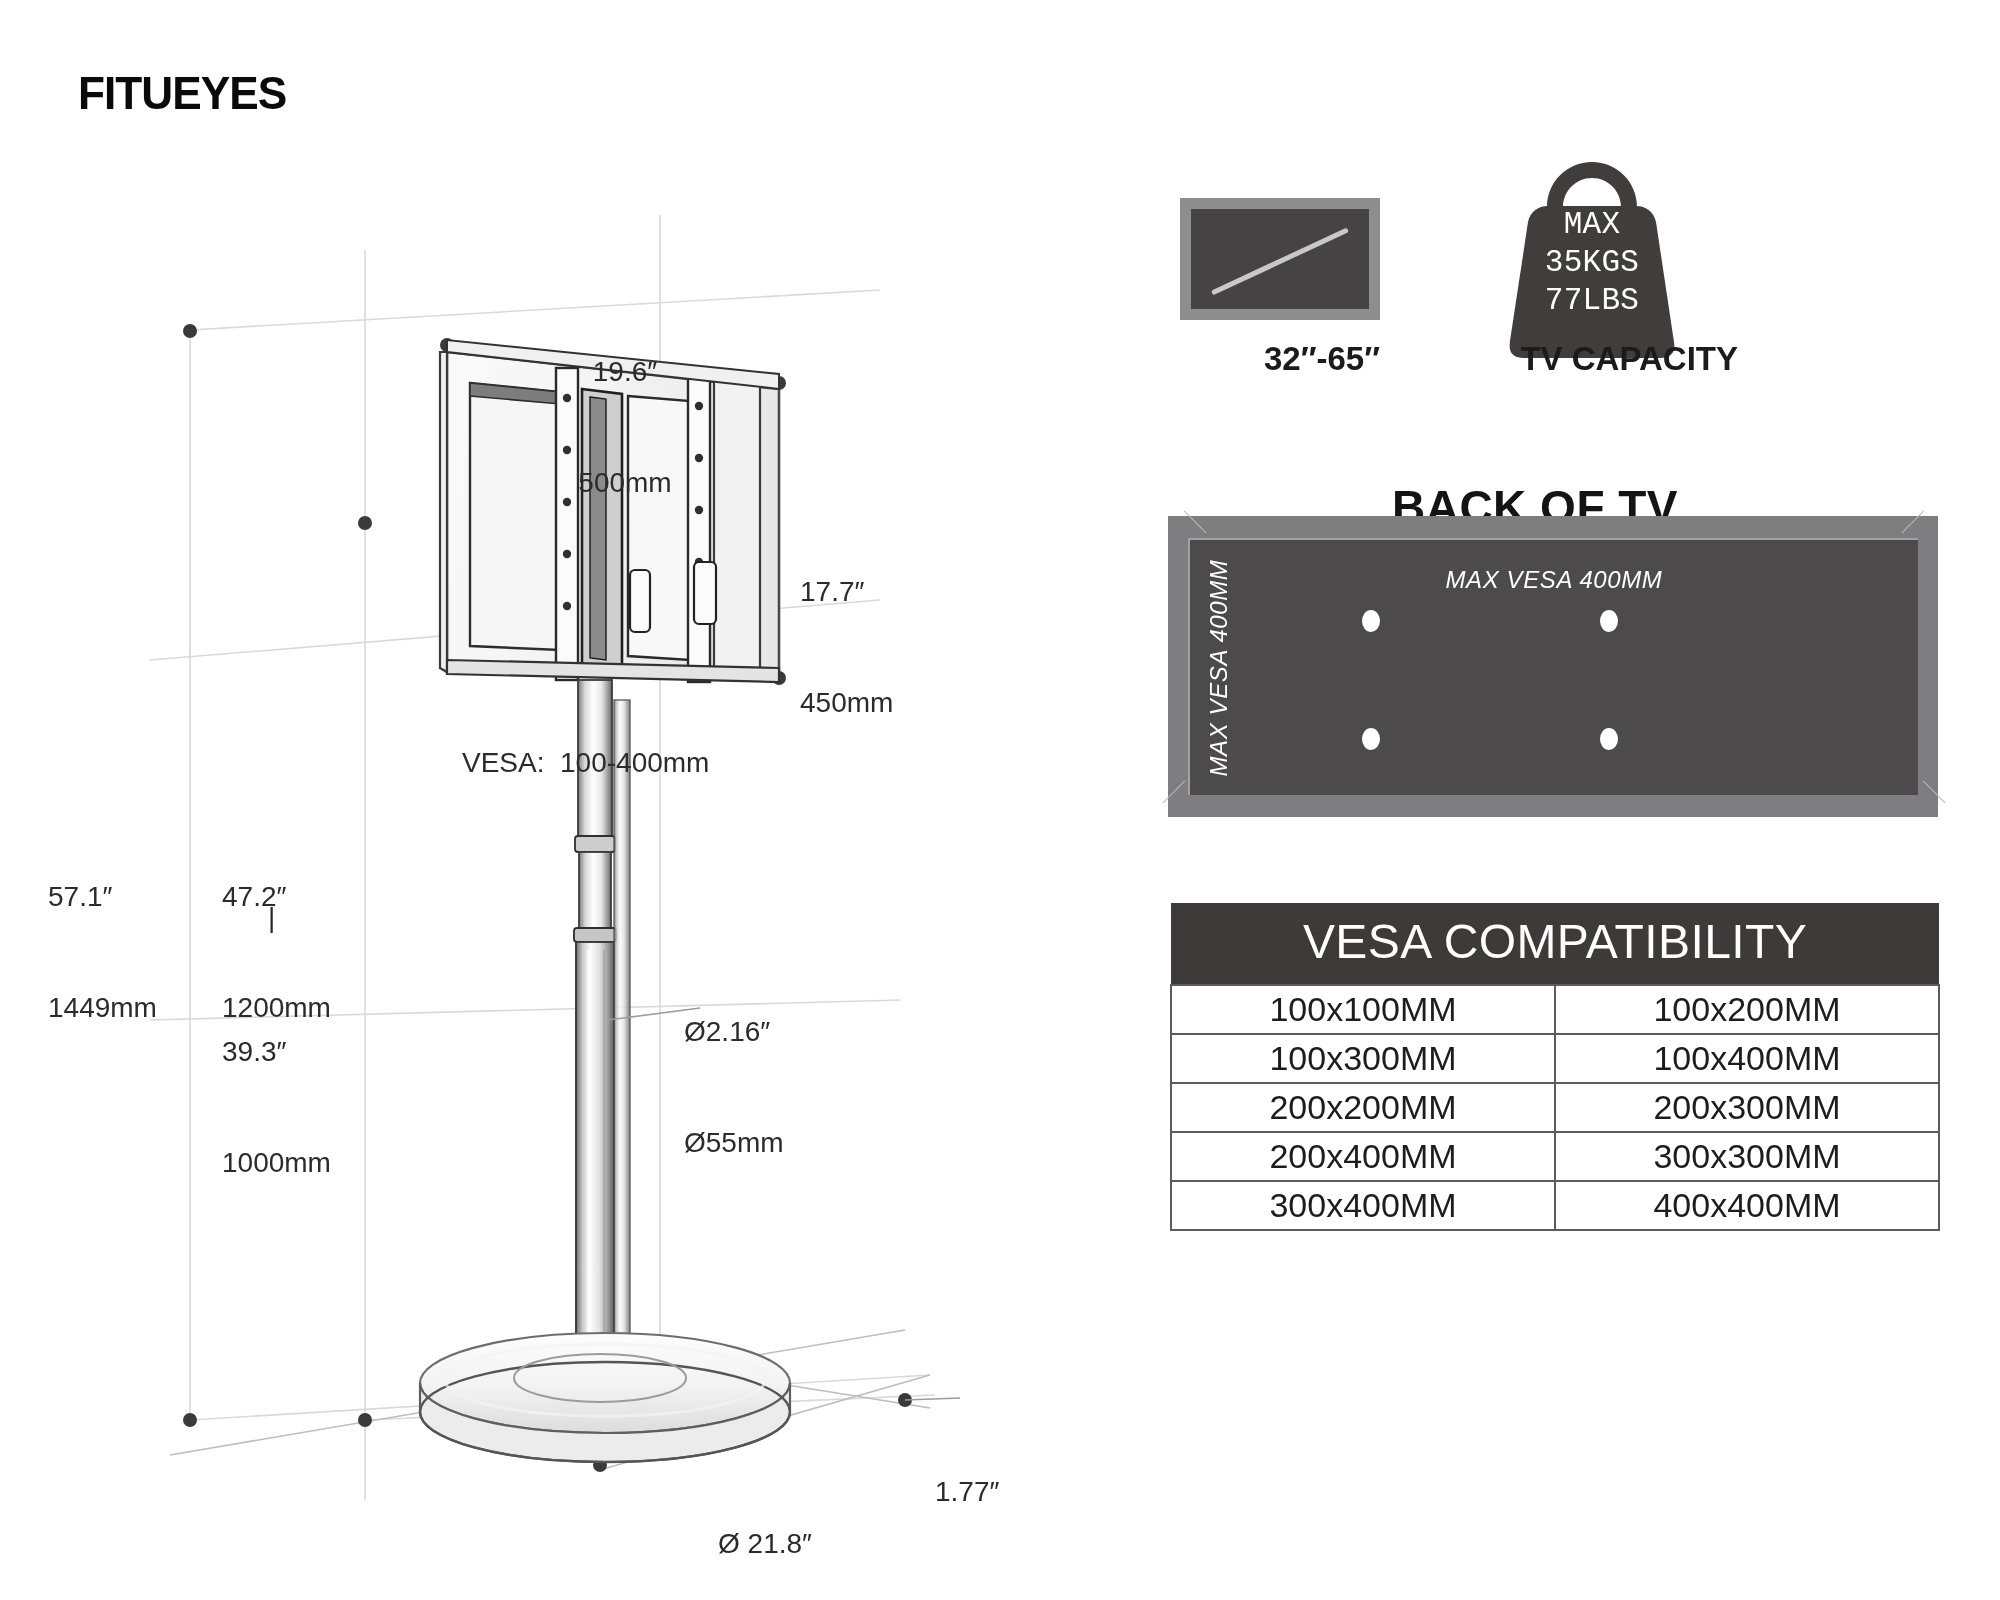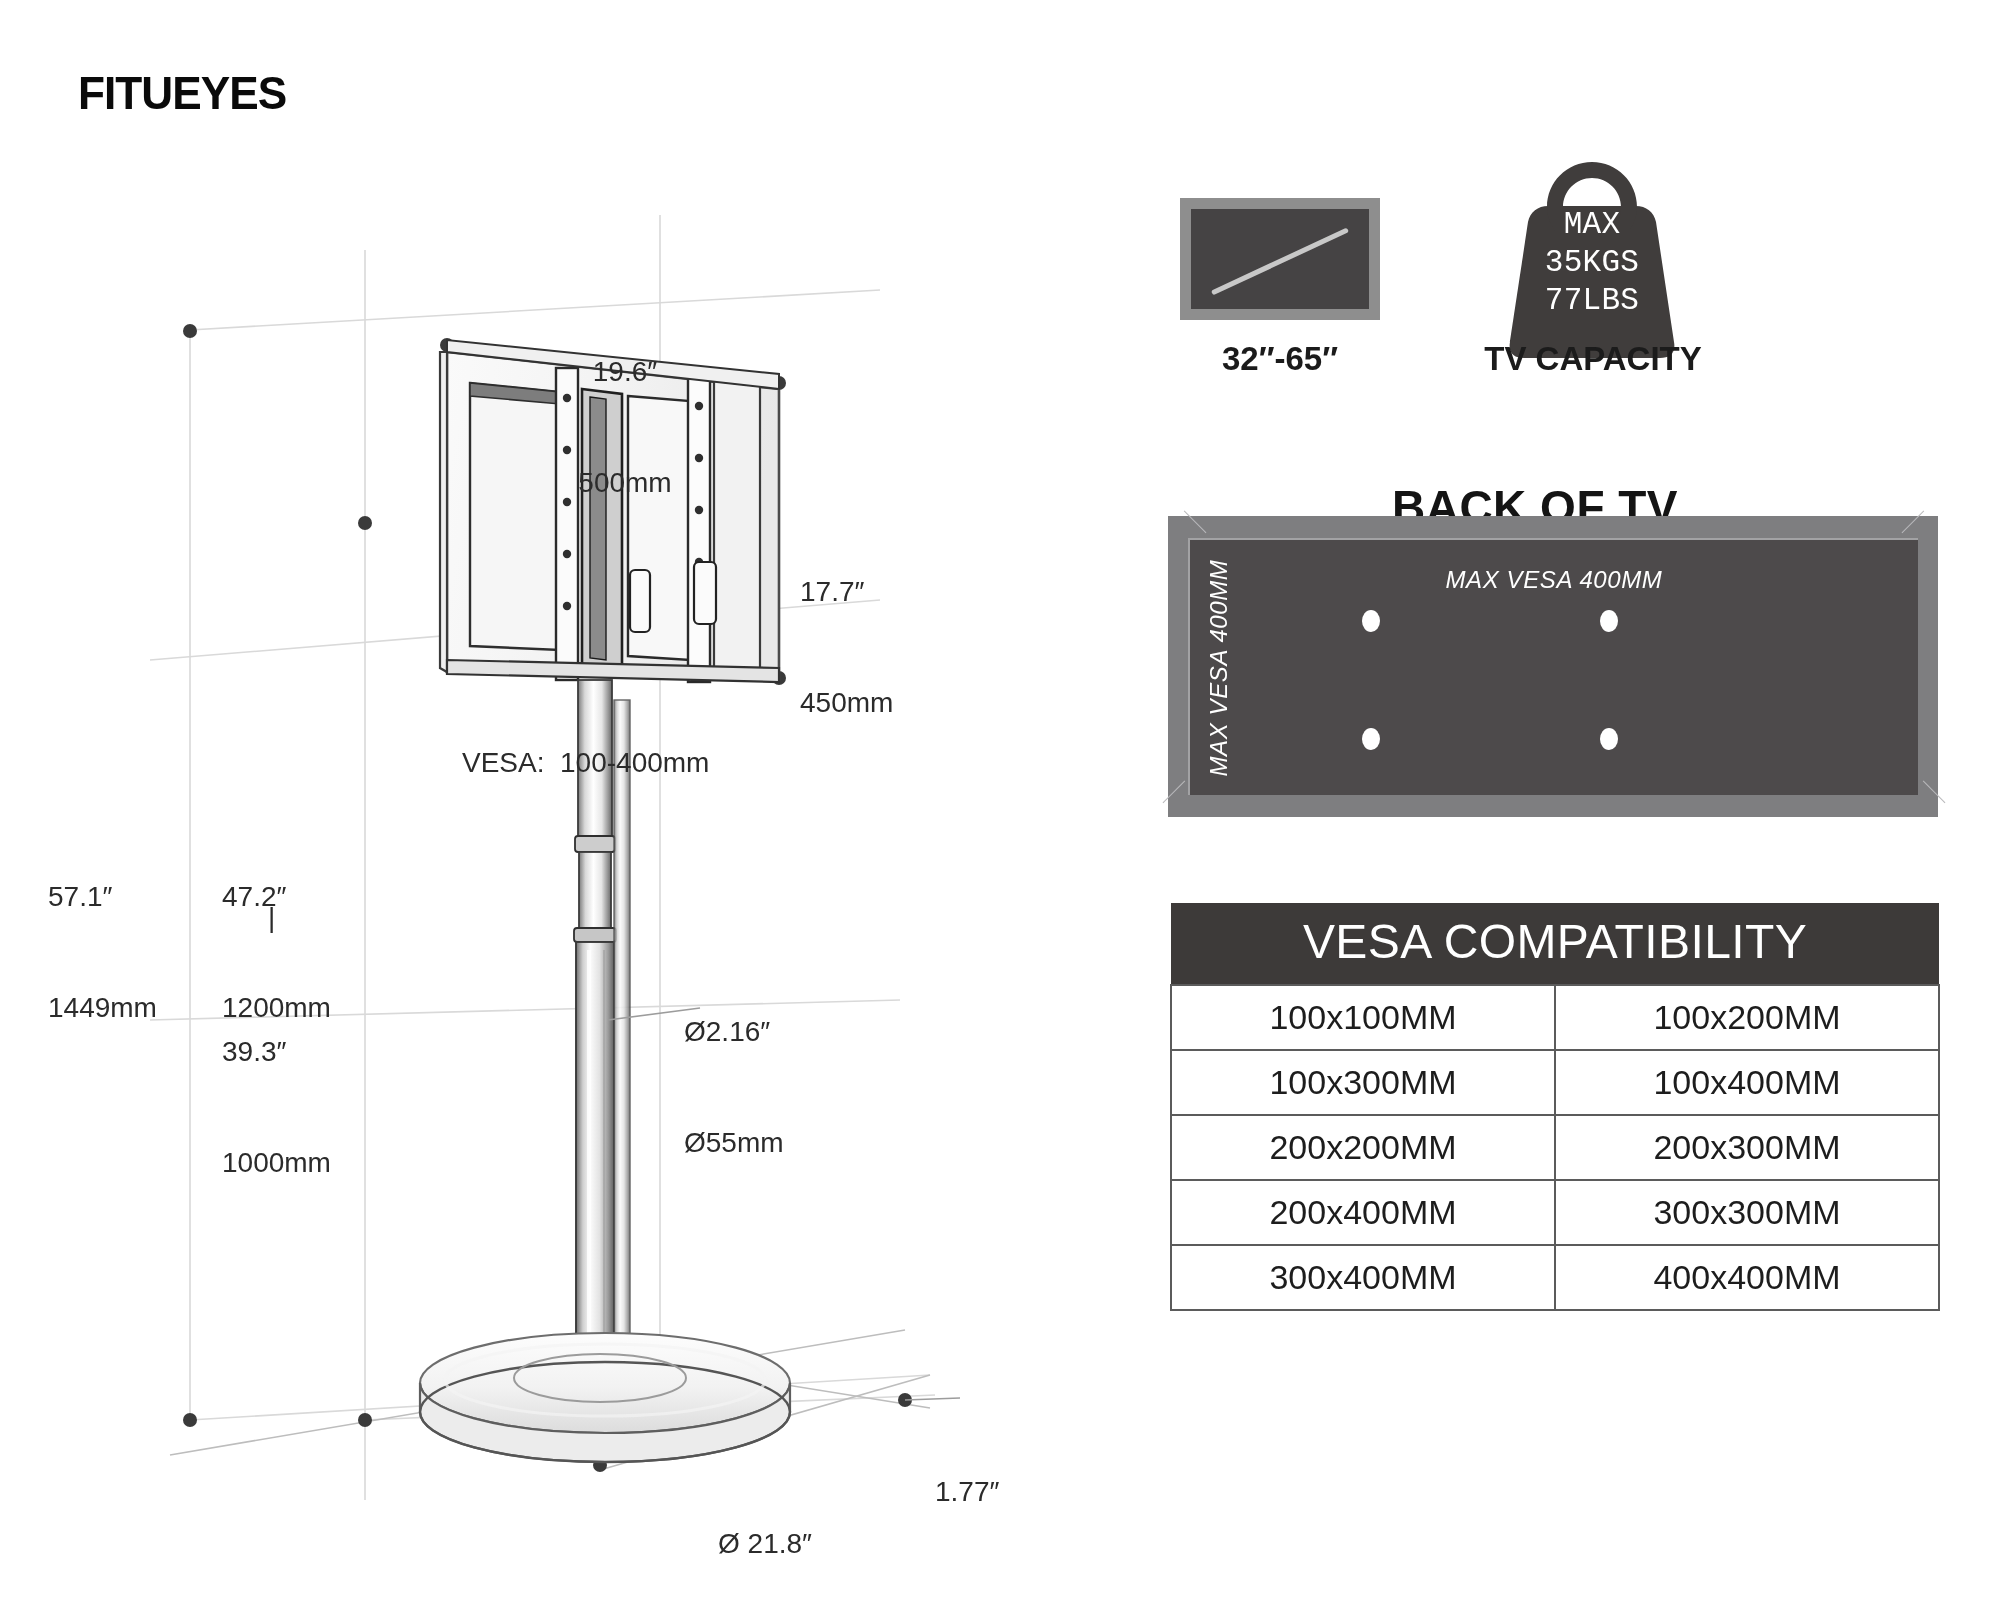--- a/index.html
+++ b/index.html
@@ -36,21 +36,21 @@
   .tv-icon-wrap { position: absolute; left: 40px; top: 18px; }
   .tv-icon { width: 200px; height: 122px; background: #8e8e8e; padding: 11px; }
   .tv-icon-screen { width: 100%; height: 100%; background: #454344; position: relative; overflow: hidden; }
   .tv-diag {
     position: absolute; left: 8%; top: 50%; width: 84%; height: 5px;
     background: #c8c8c8; transform-origin: center;
     transform: rotate(-25deg);
     border-radius: 3px;
   }
   .icon-caption {
-    position: absolute; text-align: center; font-size: 33px; font-weight: 700;
+    position: absolute; text-align: right; font-size: 33px; font-weight: 700;
     color: #1b1b1b; white-space: nowrap;
   }
 
   .weight-wrap { position: absolute; left: 330px; top: -20px; width: 300px; height: 230px; font-family: Liberation Mono, monospace; }
   .weight-text {
     position: absolute; left: 0; top: 46px; width: 244px;
     text-align: center; color: #ffffff; font-size: 31px;
     line-height: 1.23; font-weight: 400; letter-spacing: 0.3px;
   }
 
@@ -109,21 +109,21 @@
     border-collapse: collapse;
   }
   .vesa-table .hdr td {
     background: #3d3a39; color: #ffffff;
     font-size: 48px; font-weight: 400; text-align: center;
     padding: 11px 0 15px; letter-spacing: 0.4px;
   }
   .vesa-table td.cell {
     border: 2px solid #5b5b5b;
     text-align: center; font-size: 34px; color: #1d1d1d;
-    padding: 12px 0; width: 50%;
+    padding: 4px 0; width: 50%;
     background: #ffffff;
   }
 </style>
 </head>
 <body>
 
 <div id="root">
 
   <div class="brand">FITUEYES</div>
 

